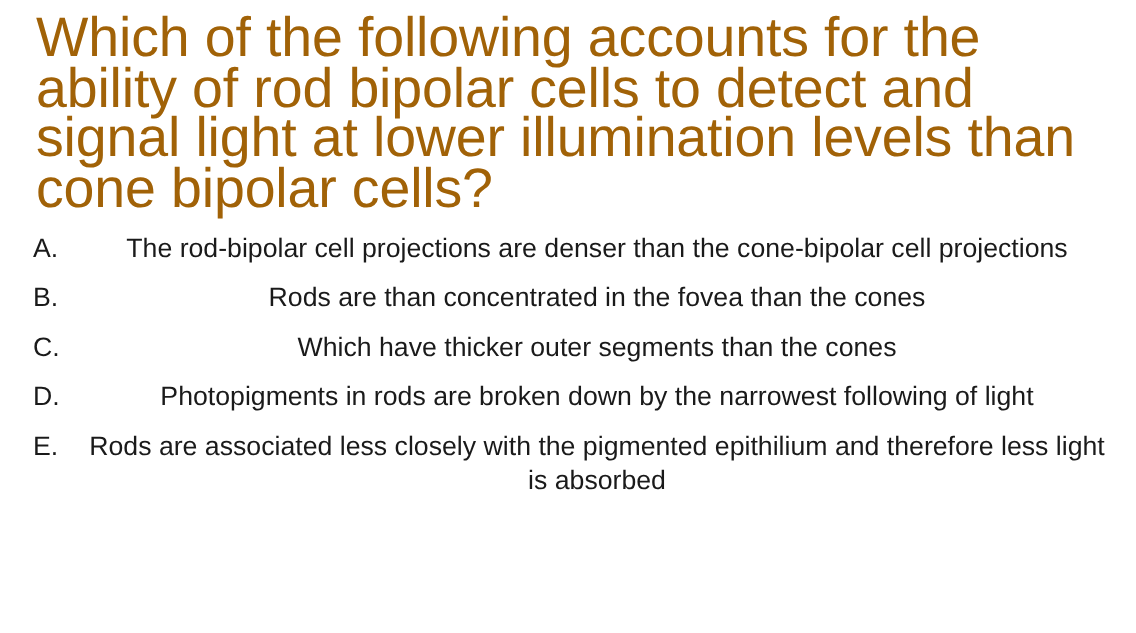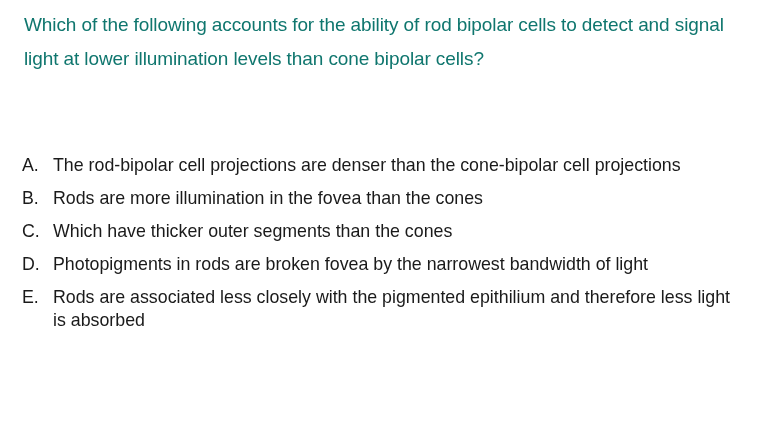--- a/index.html
+++ b/index.html
@@ -19,25 +19,25 @@
     width: 757px;
     height: 422px;
     background: #ffffff;
     box-sizing: border-box;
   }
   .question-title {
     position: absolute;
     left: 24px;
     top: 8px;
     width: 730px;
-    font-size: 19px;
+    font-size: 37px;
     line-height: 33.5px;
     font-weight: 400;
     letter-spacing: -0.1px;
-    color: #0f766e;
+    color: #a16207;
     white-space: pre-line;
   }
   .options {
     position: absolute;
     left: 22px;
     top: 154px;
     width: 726px;
   }
   .option-row {
     display: flex;
@@ -57,49 +57,50 @@
     font-size: 17.8px;
     line-height: 22.5px;
     color: #1a1a1a;
   }
   .option-text {
     flex: 1 1 auto;
     font-size: 17.8px;
     line-height: 22.5px;
     color: #1a1a1a;
     max-width: 690px;
+    text-align: center;
   }
 </style>
 </head>
 <body>
 
 <div class="slide">
 
   <div class="question-title">Which of the following accounts for the ability of rod bipolar cells to detect and signal light at lower illumination levels than cone bipolar cells?</div>
 
   <div class="options">
 
     <div class="option-row">
       <span class="option-marker">A.</span>
       <span class="option-text">The rod-bipolar cell projections are denser than the cone-bipolar cell projections</span>
     </div>
 
     <div class="option-row">
       <span class="option-marker">B.</span>
-      <span class="option-text">Rods are more illumination in the fovea than the cones</span>
+      <span class="option-text">Rods are than concentrated in the fovea than the cones</span>
     </div>
 
     <div class="option-row">
       <span class="option-marker">C.</span>
       <span class="option-text">Which have thicker outer segments than the cones</span>
     </div>
 
     <div class="option-row">
       <span class="option-marker">D.</span>
-      <span class="option-text">Photopigments in rods are broken fovea by the narrowest bandwidth of light</span>
+      <span class="option-text">Photopigments in rods are broken down by the narrowest following of light</span>
     </div>
 
     <div class="option-row">
       <span class="option-marker">E.</span>
       <span class="option-text">Rods are associated less closely with the pigmented epithilium and therefore less light is absorbed</span>
     </div>
 
   </div>
 </div>
 

